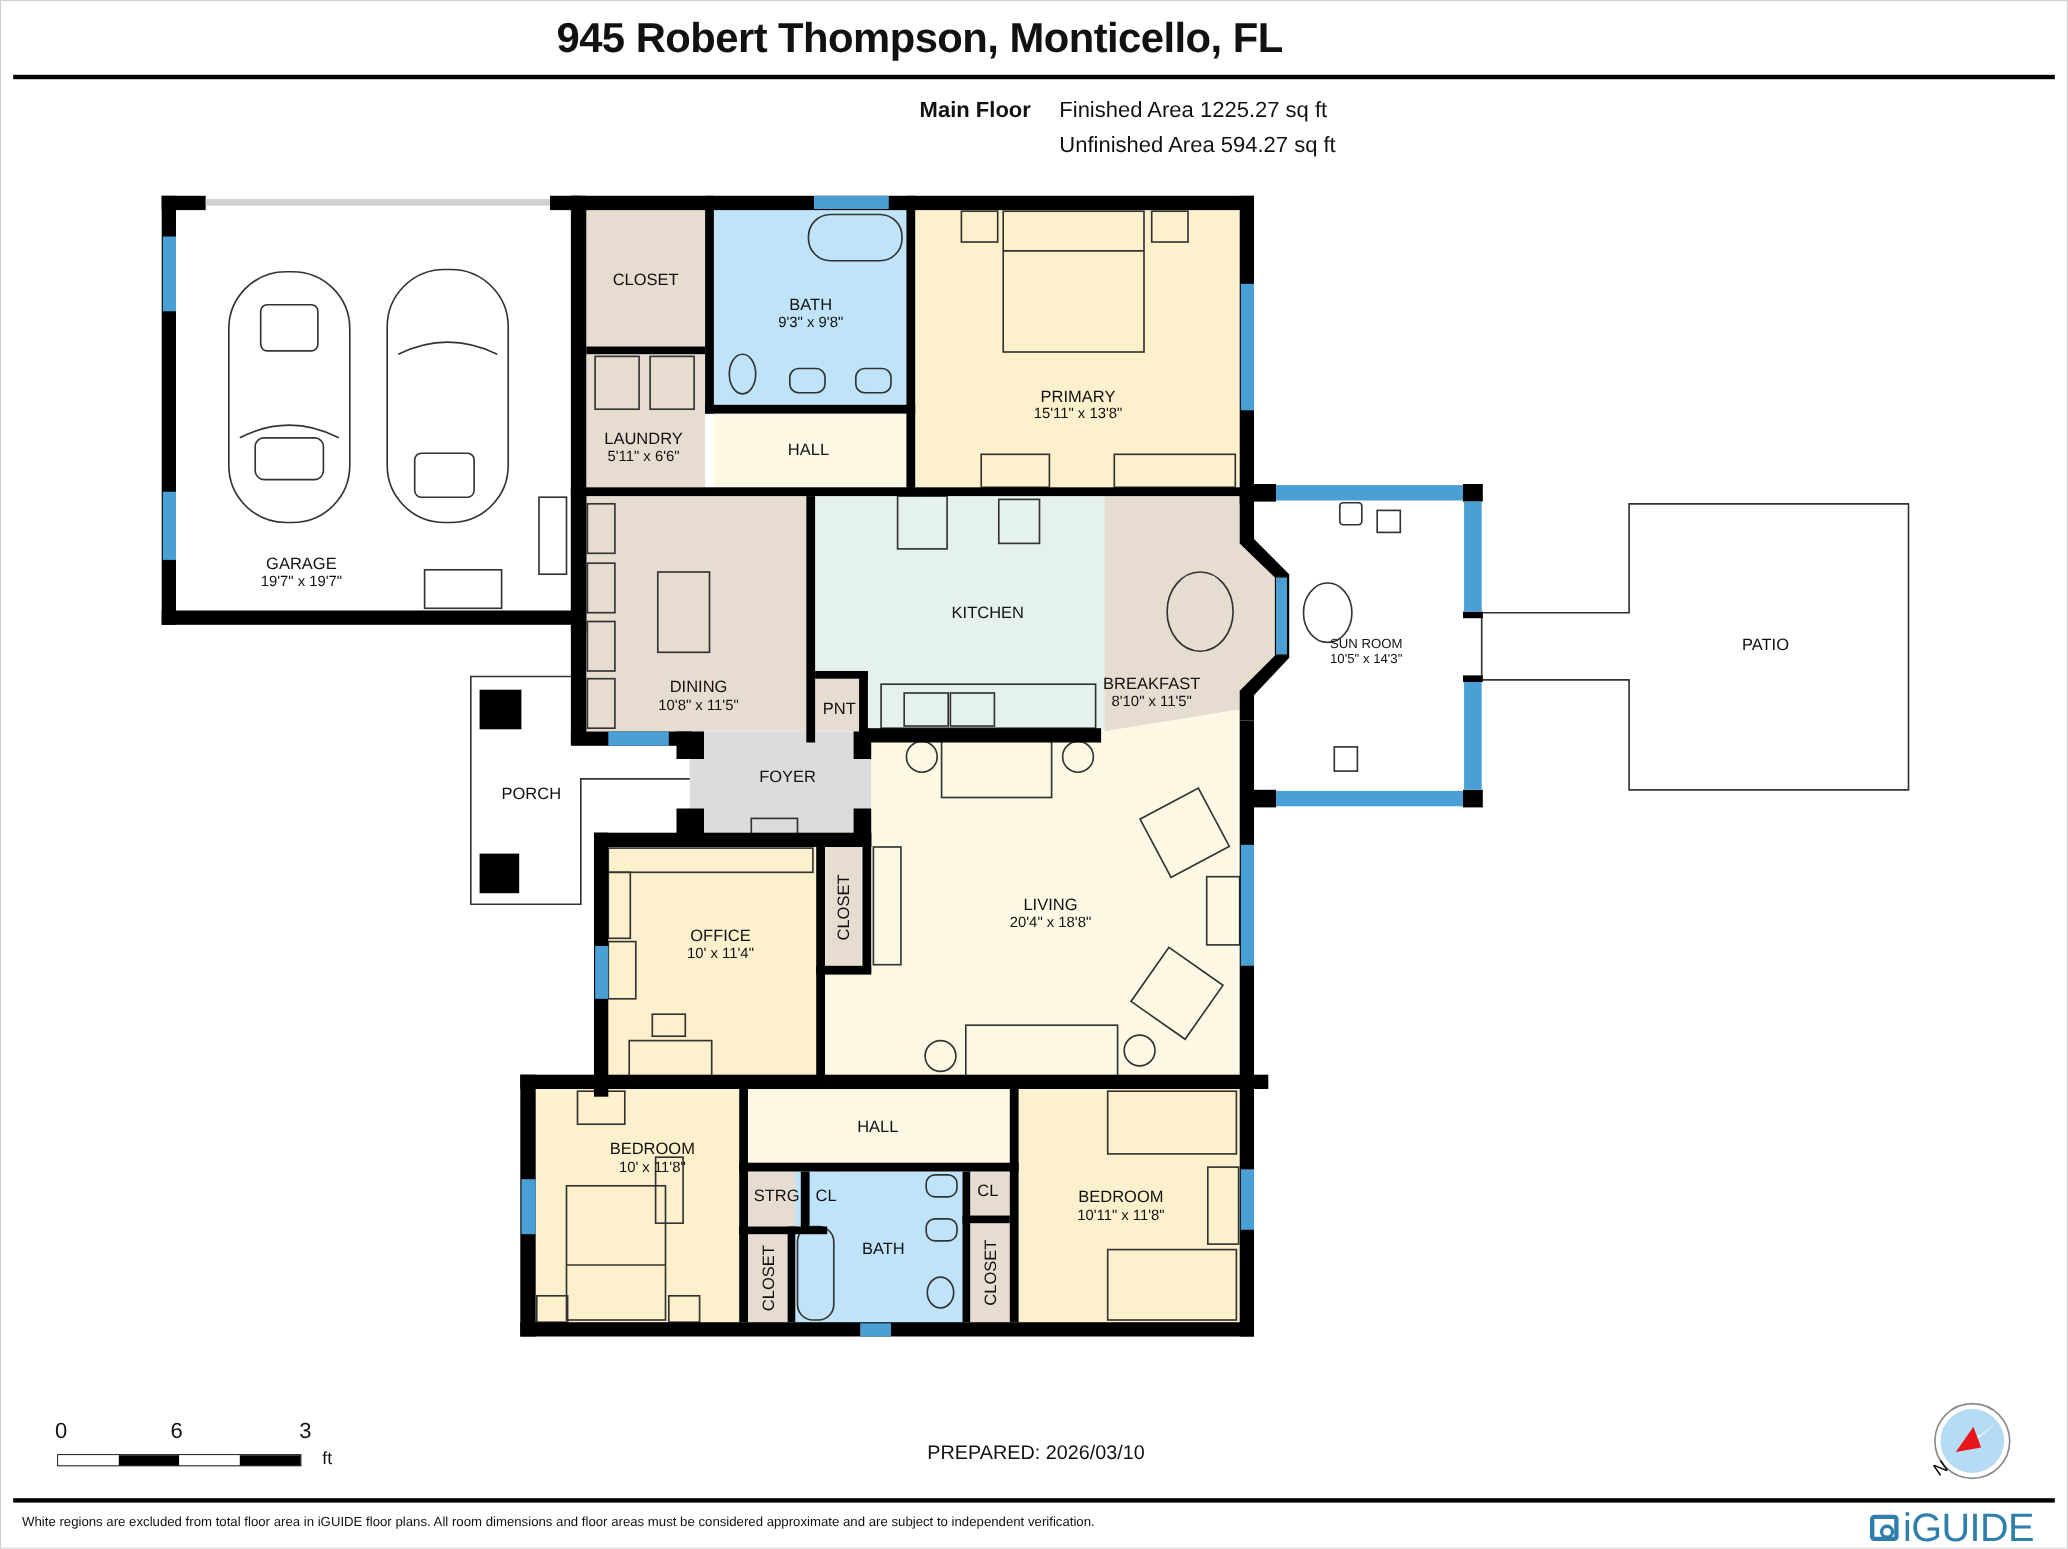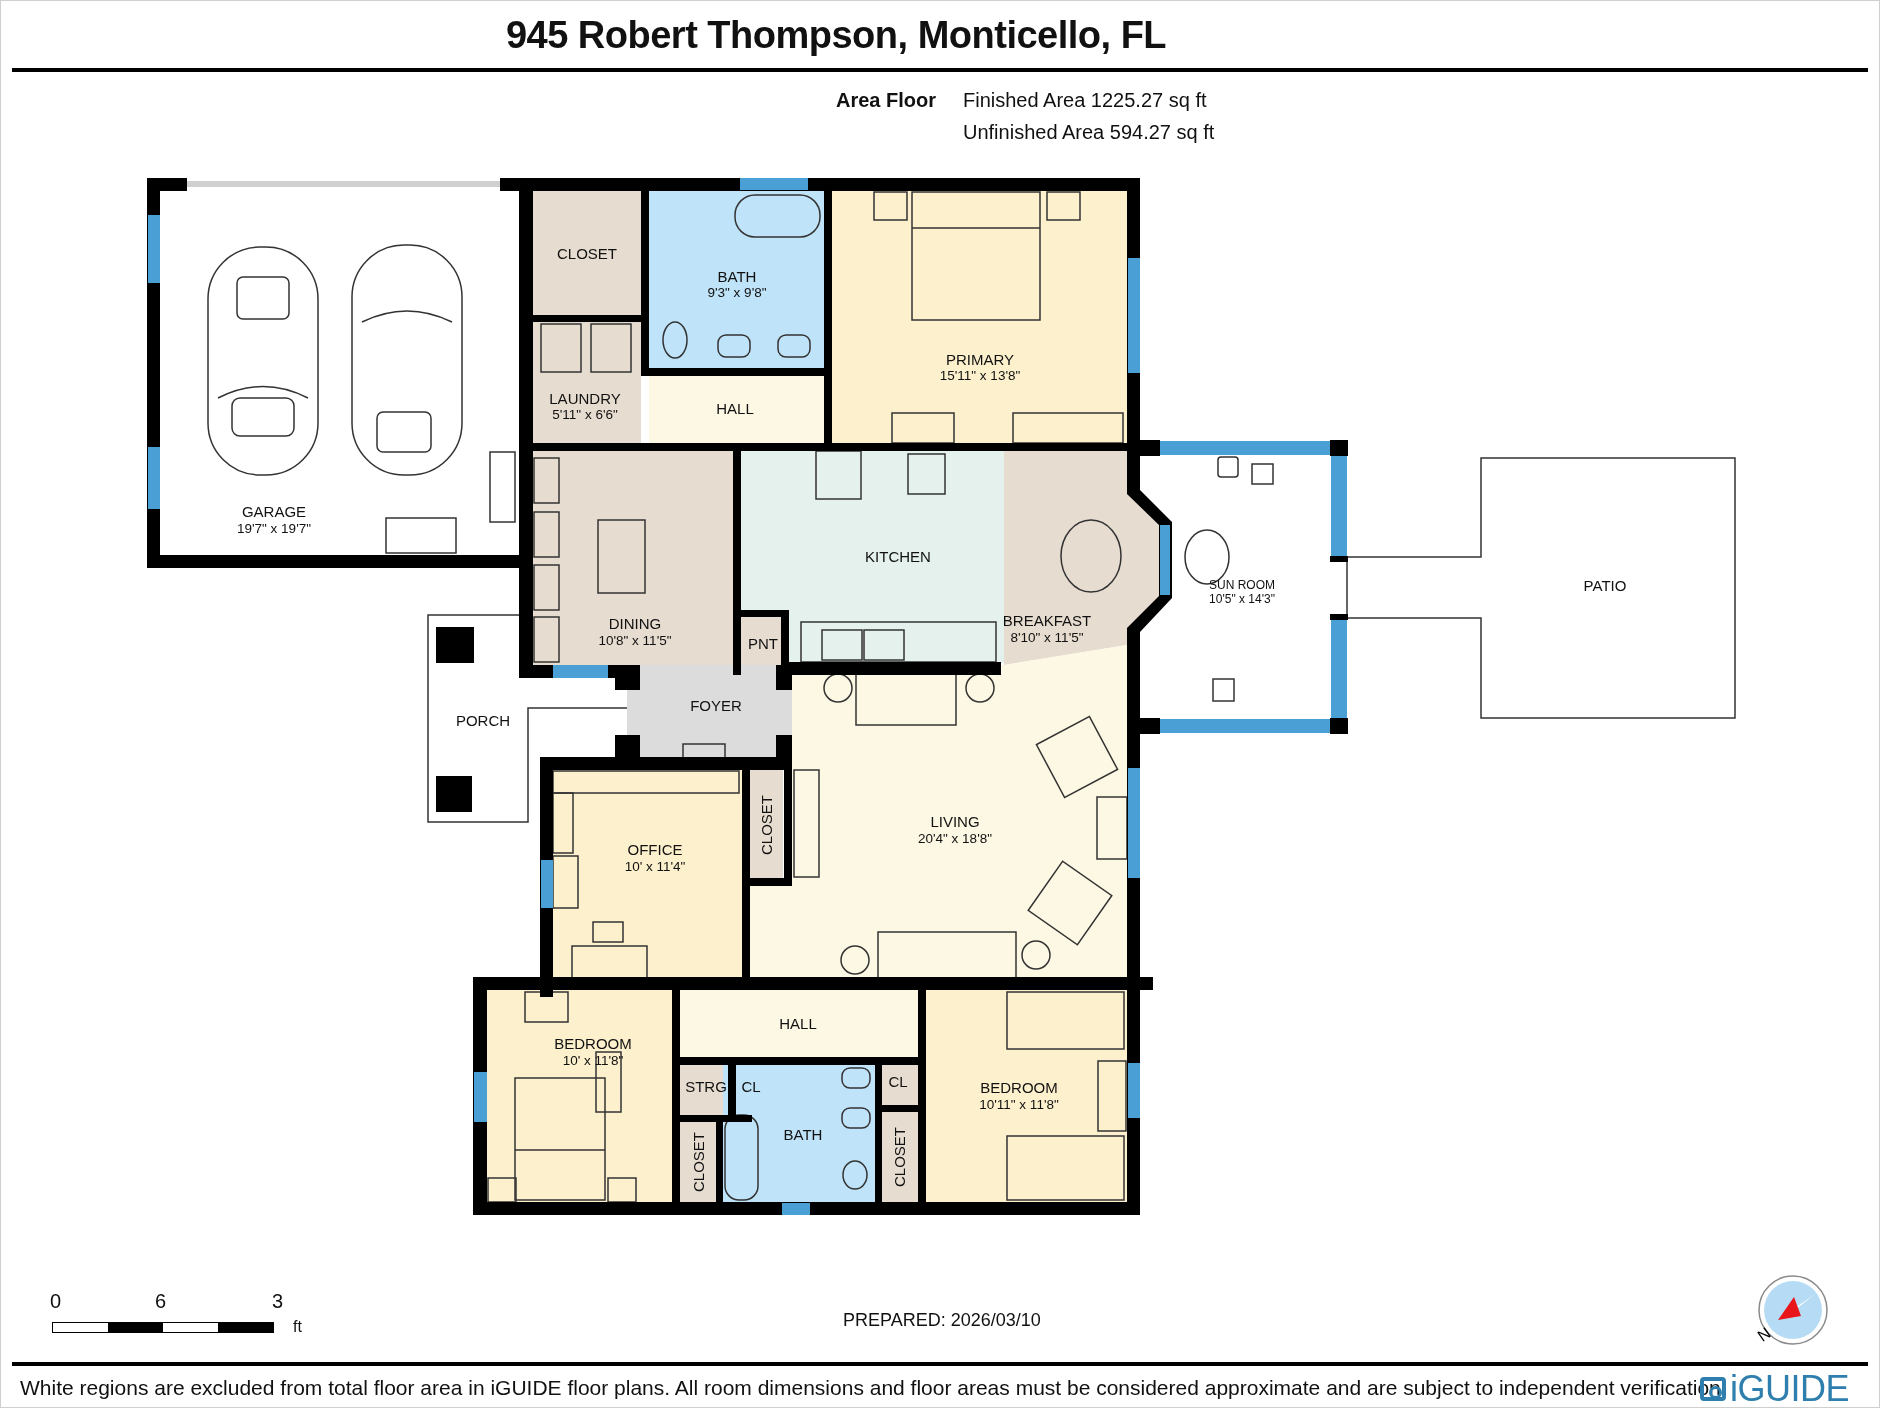--- a/index.html
+++ b/index.html
@@ -15,36 +15,36 @@
   .room-label { font-family:"Liberation Sans", sans-serif; font-size:15px; fill:#111; text-anchor:middle; }
   .room-dim { font-family:"Liberation Sans", sans-serif; font-size:13.5px; fill:#111; text-anchor:middle; }
   .scale { position:absolute; left:50px; top:1290px; }
   .scale .ticks { position:relative; height:26px; font-size:20px; }
   .scale .ticks span { position:absolute; top:0; }
   .scale .bar { position:absolute; top:32px; left:2px; display:flex; border:1.5px solid #000; height:9px; }
   .scale .bar div { width:55px; height:9px; }
   .scale .unit { position:absolute; left:243px; top:28px; font-size:16px; }
   .prepared { position:absolute; left:843px; top:1310px; font-size:18px; white-space:nowrap; }
   .rule-bottom { position:absolute; left:12px; right:12px; top:1362px; height:4px; background:#000; }
-  .disclaimer { position:absolute; left:20px; top:1376px; font-size:21px; white-space:nowrap; }
+  .disclaimer { position:absolute; left:20px; top:1376px; font-size:12px; white-space:nowrap; }
   .logo { position:absolute; left:1700px; top:1368px; font-size:36px; color:#2e7fae; display:flex; align-items:center; letter-spacing:-0.5px; }
   .logo .mark { width:26px; height:24px; border:4px solid #2e7fae; border-radius:4px; position:relative; margin-right:4px; box-sizing:border-box; }
   .logo .mark::after { content:""; position:absolute; left:5px; top:5px; width:7px; height:7px; border:3px solid #2e7fae; border-radius:50%; }
   .compass { position:absolute; left:1750px; top:1272px; }
 </style>
 </head>
 <body>
 
 <div class="frame"></div>
 
 <div class="title">945 Robert Thompson, Monticello, FL</div>
 <div class="rule-top"></div>
 
 <div class="area">
-  <span class="floor">Area Floor</span>
+  <span class="floor">Main Floor</span>
   <span class="fin">Finished Area 1225.27 sq ft</span>
   <span class="unf">Unfinished Area 594.27 sq ft</span>
 </div>
 
 <svg class="plan" width="1880" height="1408" viewBox="0 0 1880 1408">
 
   <g>
     <polygon points="428,615 528,615 528,663 628,663 628,708 528,708 528,822 428,822" fill="#fff" stroke="#333" stroke-width="1.5"></polygon>
     <rect x="436" y="627" width="38" height="36" fill="#000"></rect>
     <rect x="436" y="776" width="36" height="36" fill="#000"></rect>

